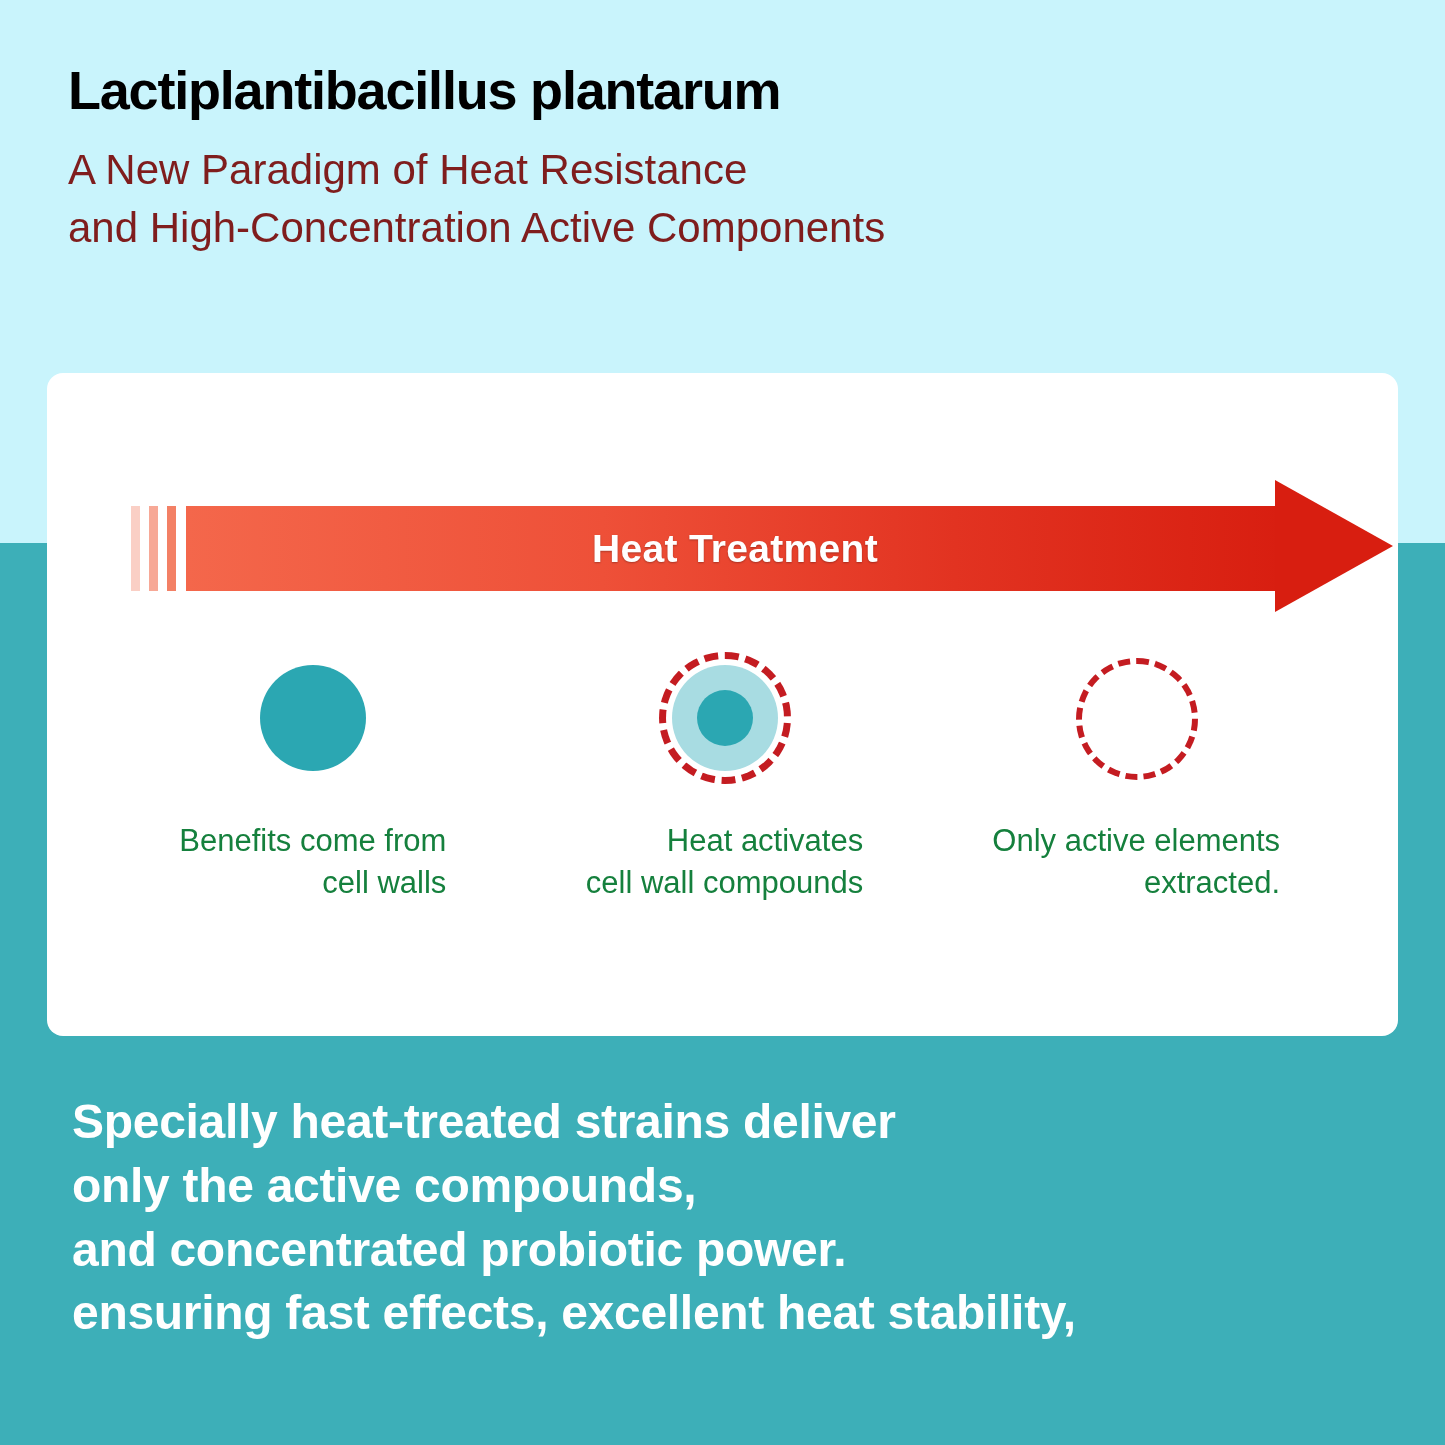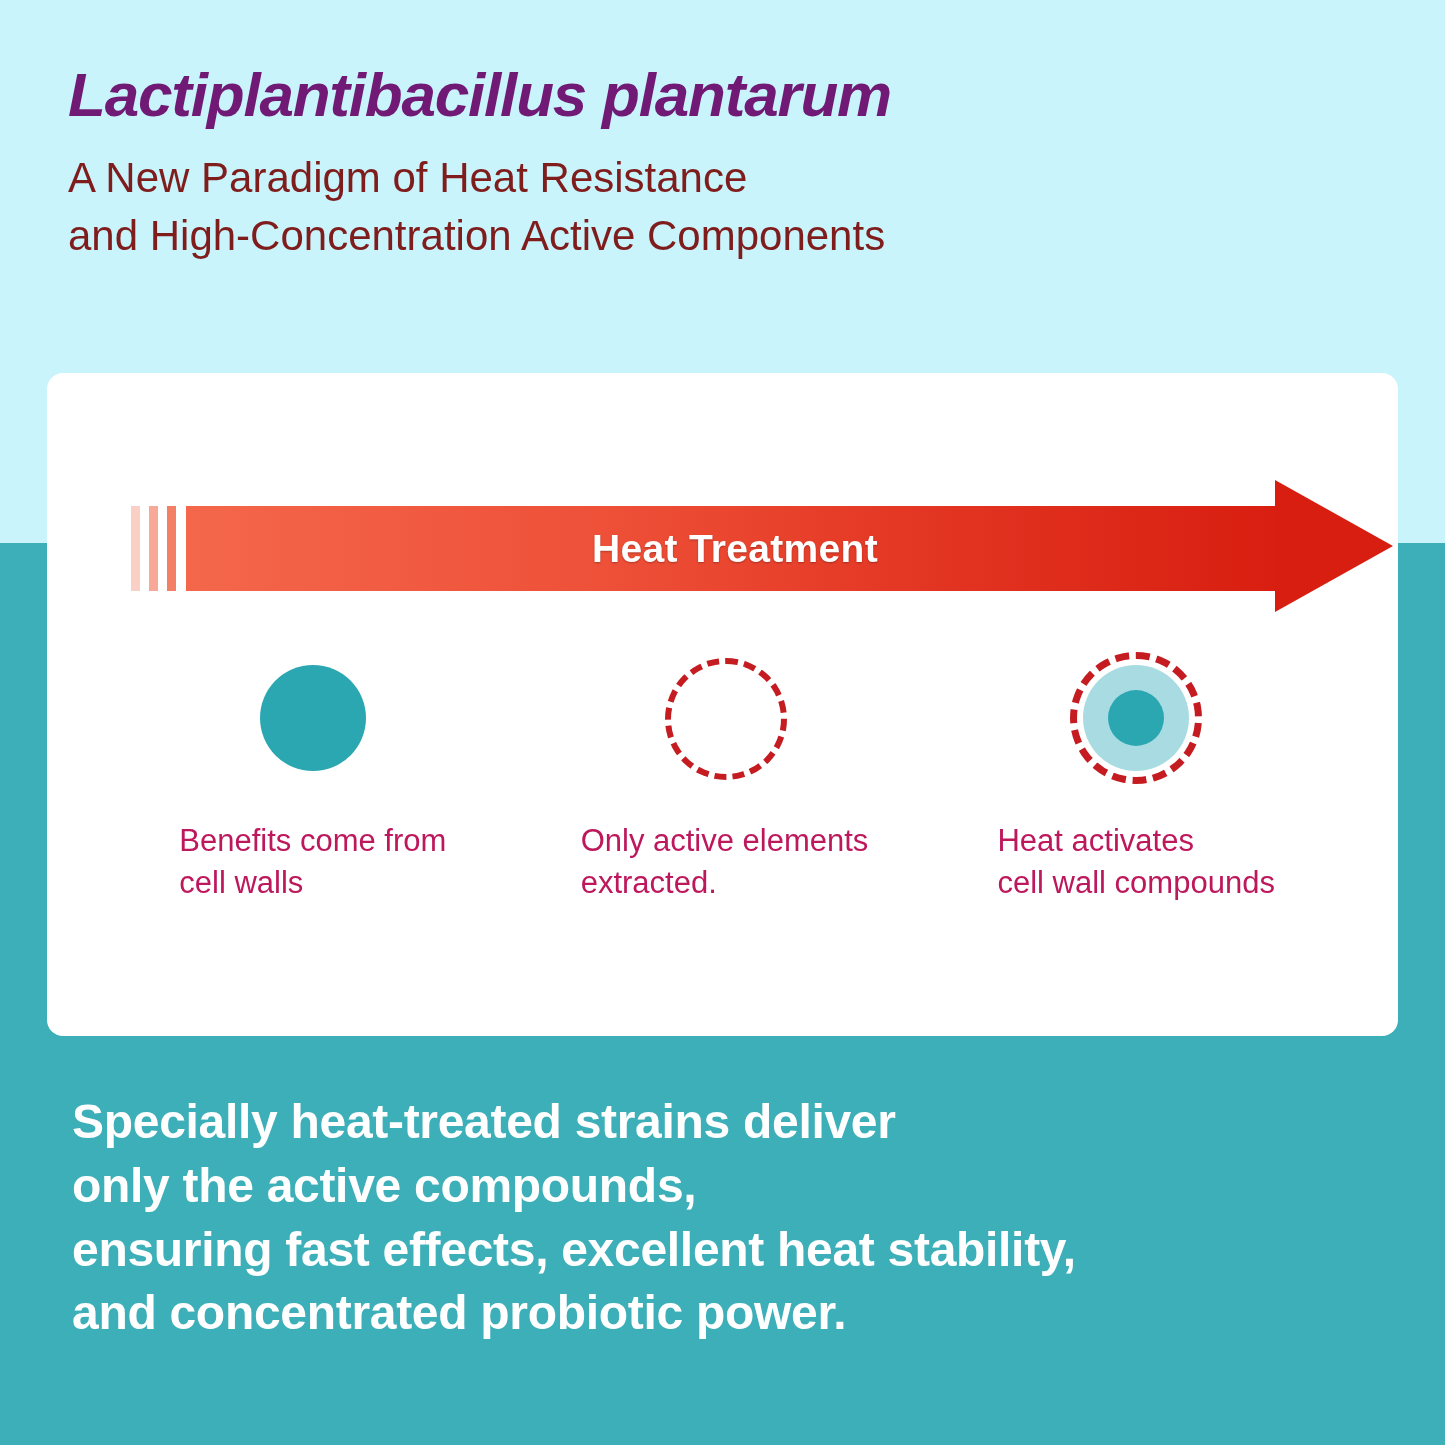--- a/index.html
+++ b/index.html
@@ -18,27 +18,26 @@
     position:absolute; left:0; top:0;
     width:1445px; height:543px;
     background:#C9F4FC;
   }
   
   .header {
     position:absolute; left:68px; top:62px;
     width:1340px;
   }
   .title {
-    font-size:62px;
+    font-size:54px;
     font-weight:bold;
-    color:#701a75;
+    color:#000000;
     letter-spacing:-1.2px;
     line-height:1.05;
     white-space:nowrap;
-    font-style:italic;
   }
   .subtitle {
     margin-top:22px;
     font-size:42px;
     font-weight:400;
     color:#7f1d1d;
     line-height:1.38;
   }
   .subtitle .ln { display:block; }
 
@@ -138,23 +137,23 @@
     border:7px dashed #C41C21;
   }
   .ring-dashed.lone {
     left:20px; top:20px;
     width:122px; height:122px;
     border-width:6px;
   }
   .caption {
     margin-top:22px;
     font-size:31px;
-    color:#be185d;
+    color:#15803d;
     line-height:1.35;
-    text-align:left;
+    text-align:right;
     white-space:pre-line;
   }
 
   
   .statement {
     position:absolute;
     left:72px; top:1090px;
     width:1320px;
     color:#FFFFFF;
     font-size:48px;
@@ -191,43 +190,43 @@
     </div>
 
     <div class="stages">
 
       <div class="stage">
         <div class="glyph">
           <div class="disc-solid"></div>
         </div>
         <div class="caption">Benefits come from
 cell walls</div>
-      </div>
-
-      <div class="stage">
-        <div class="glyph">
-          <div class="ring-dashed lone"></div>
-        </div>
-        <div class="caption">Only active elements
-extracted.</div>
       </div>
 
       <div class="stage">
         <div class="glyph">
           <div class="disc-outer"></div>
           <div class="disc-core"></div>
           <div class="ring-dashed"></div>
         </div>
         <div class="caption">Heat activates
 cell wall compounds</div>
       </div>
 
+      <div class="stage">
+        <div class="glyph">
+          <div class="ring-dashed lone"></div>
+        </div>
+        <div class="caption">Only active elements
+extracted.</div>
+      </div>
+
     </div>
   </div>
 
   <div class="statement">
     <span class="ln">Specially heat-treated strains deliver</span>
     <span class="ln">only the active compounds,</span>
+    <span class="ln">and concentrated probiotic power.</span>
     <span class="ln">ensuring fast effects, excellent heat stability,</span>
-    <span class="ln">and concentrated probiotic power.</span>
   </div>
 
 </div>
 
 </body></html>

